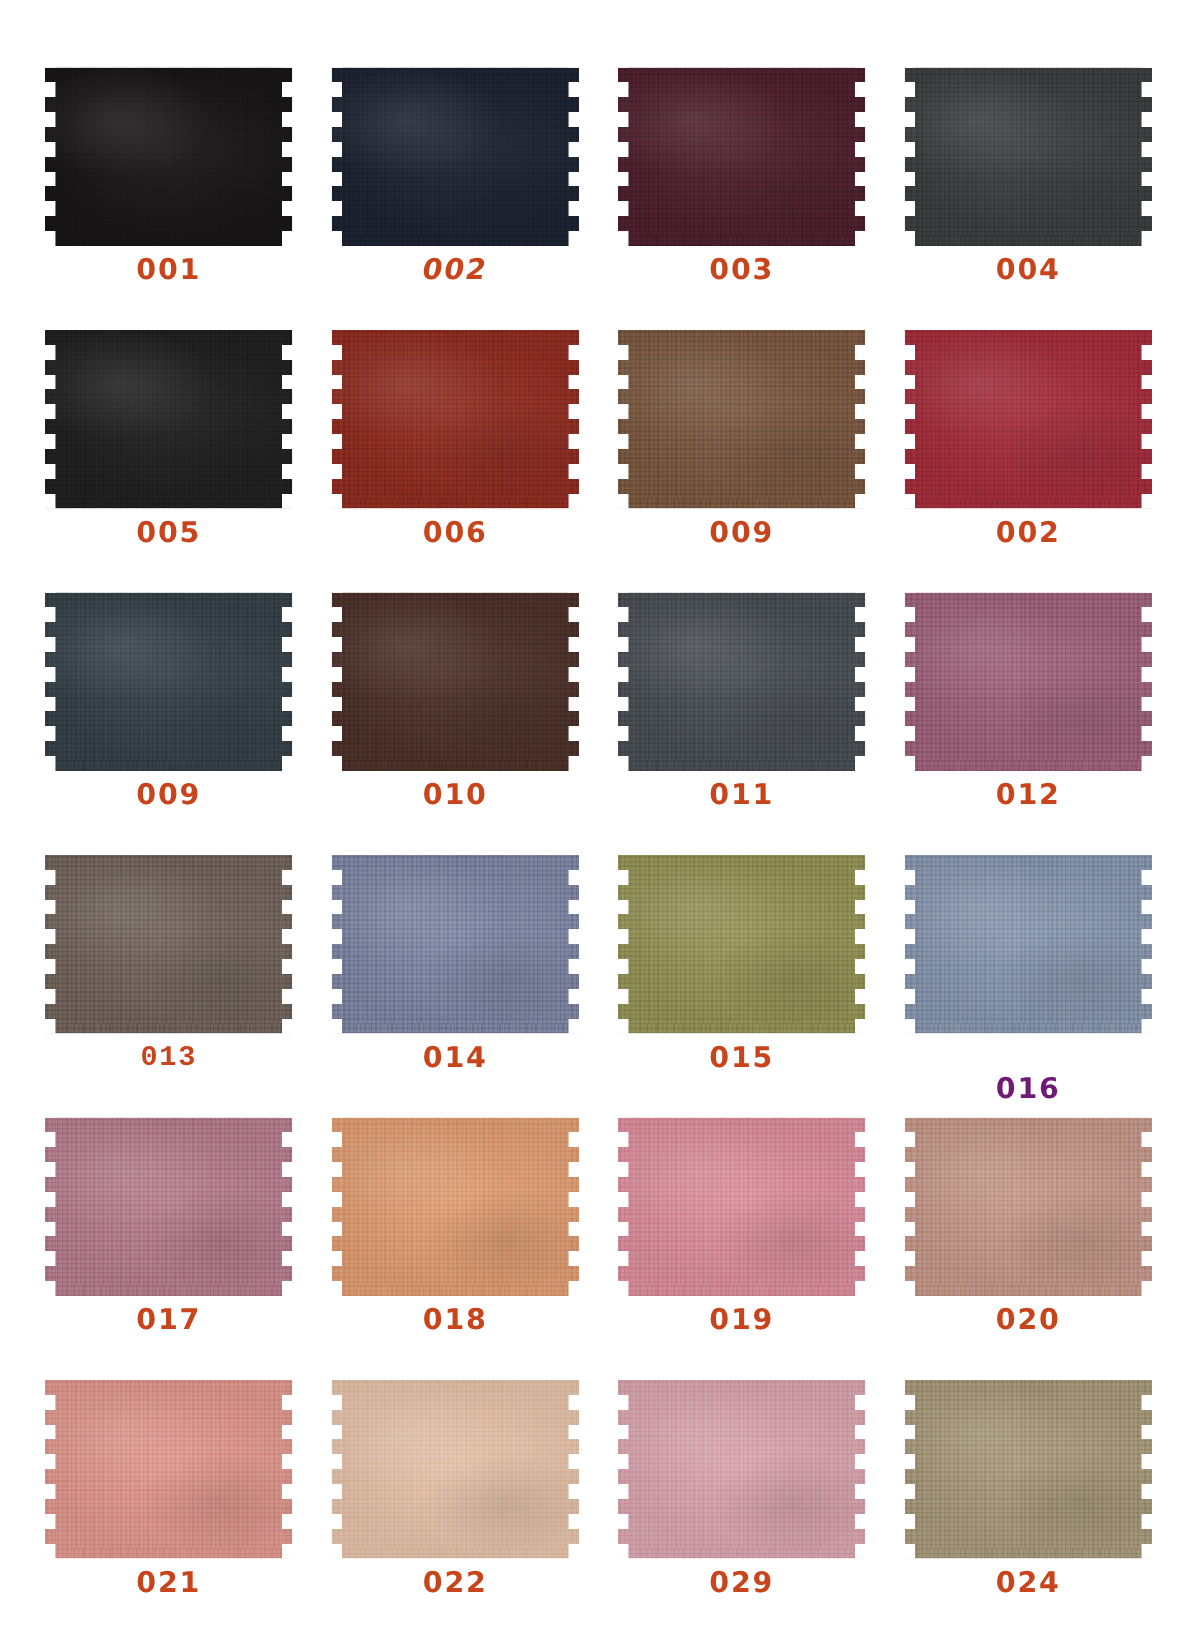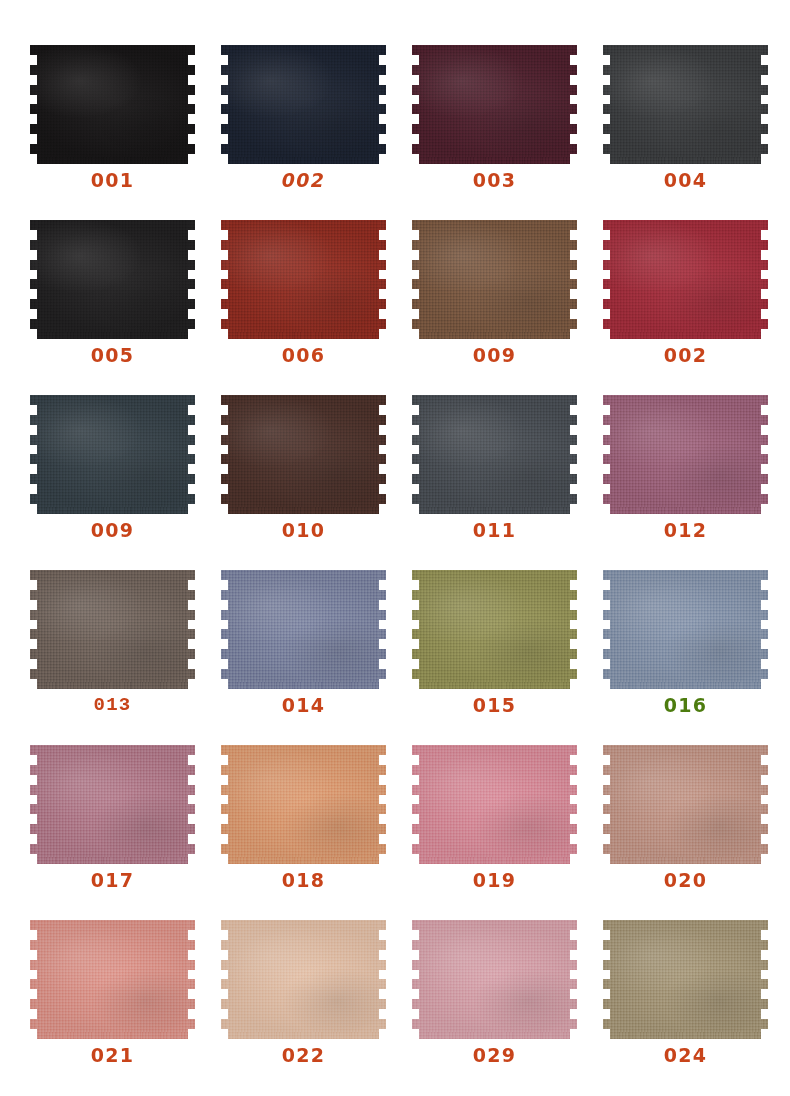--- a/index.html
+++ b/index.html
@@ -337,21 +337,21 @@
         </div>
       </div>
       <div class="swatch-cell">
         <div class="chip-wrap">
           <div class="chip-sides">
             <div class="fabric" style="background: rgb(132, 147, 171);"></div>
           </div>
           <div class="chip">
             <div class="fabric" style="background: 9px 9px rgb(132, 147, 171);"></div>
           </div>
-          <div class="chip-label" style="color: #4d7c0f;">016</div>
+          <div class="chip-label" style="color: #701a75; margin-top: 21px;">016</div>
         </div>
       </div>
       <div class="swatch-cell">
         <div class="chip-wrap">
           <div class="chip-sides">
             <div class="fabric" style="background: rgb(178, 121, 138);"></div>
           </div>
           <div class="chip">
             <div class="fabric" style="background: 0px 0px rgb(178, 121, 138);"></div>
           </div>

